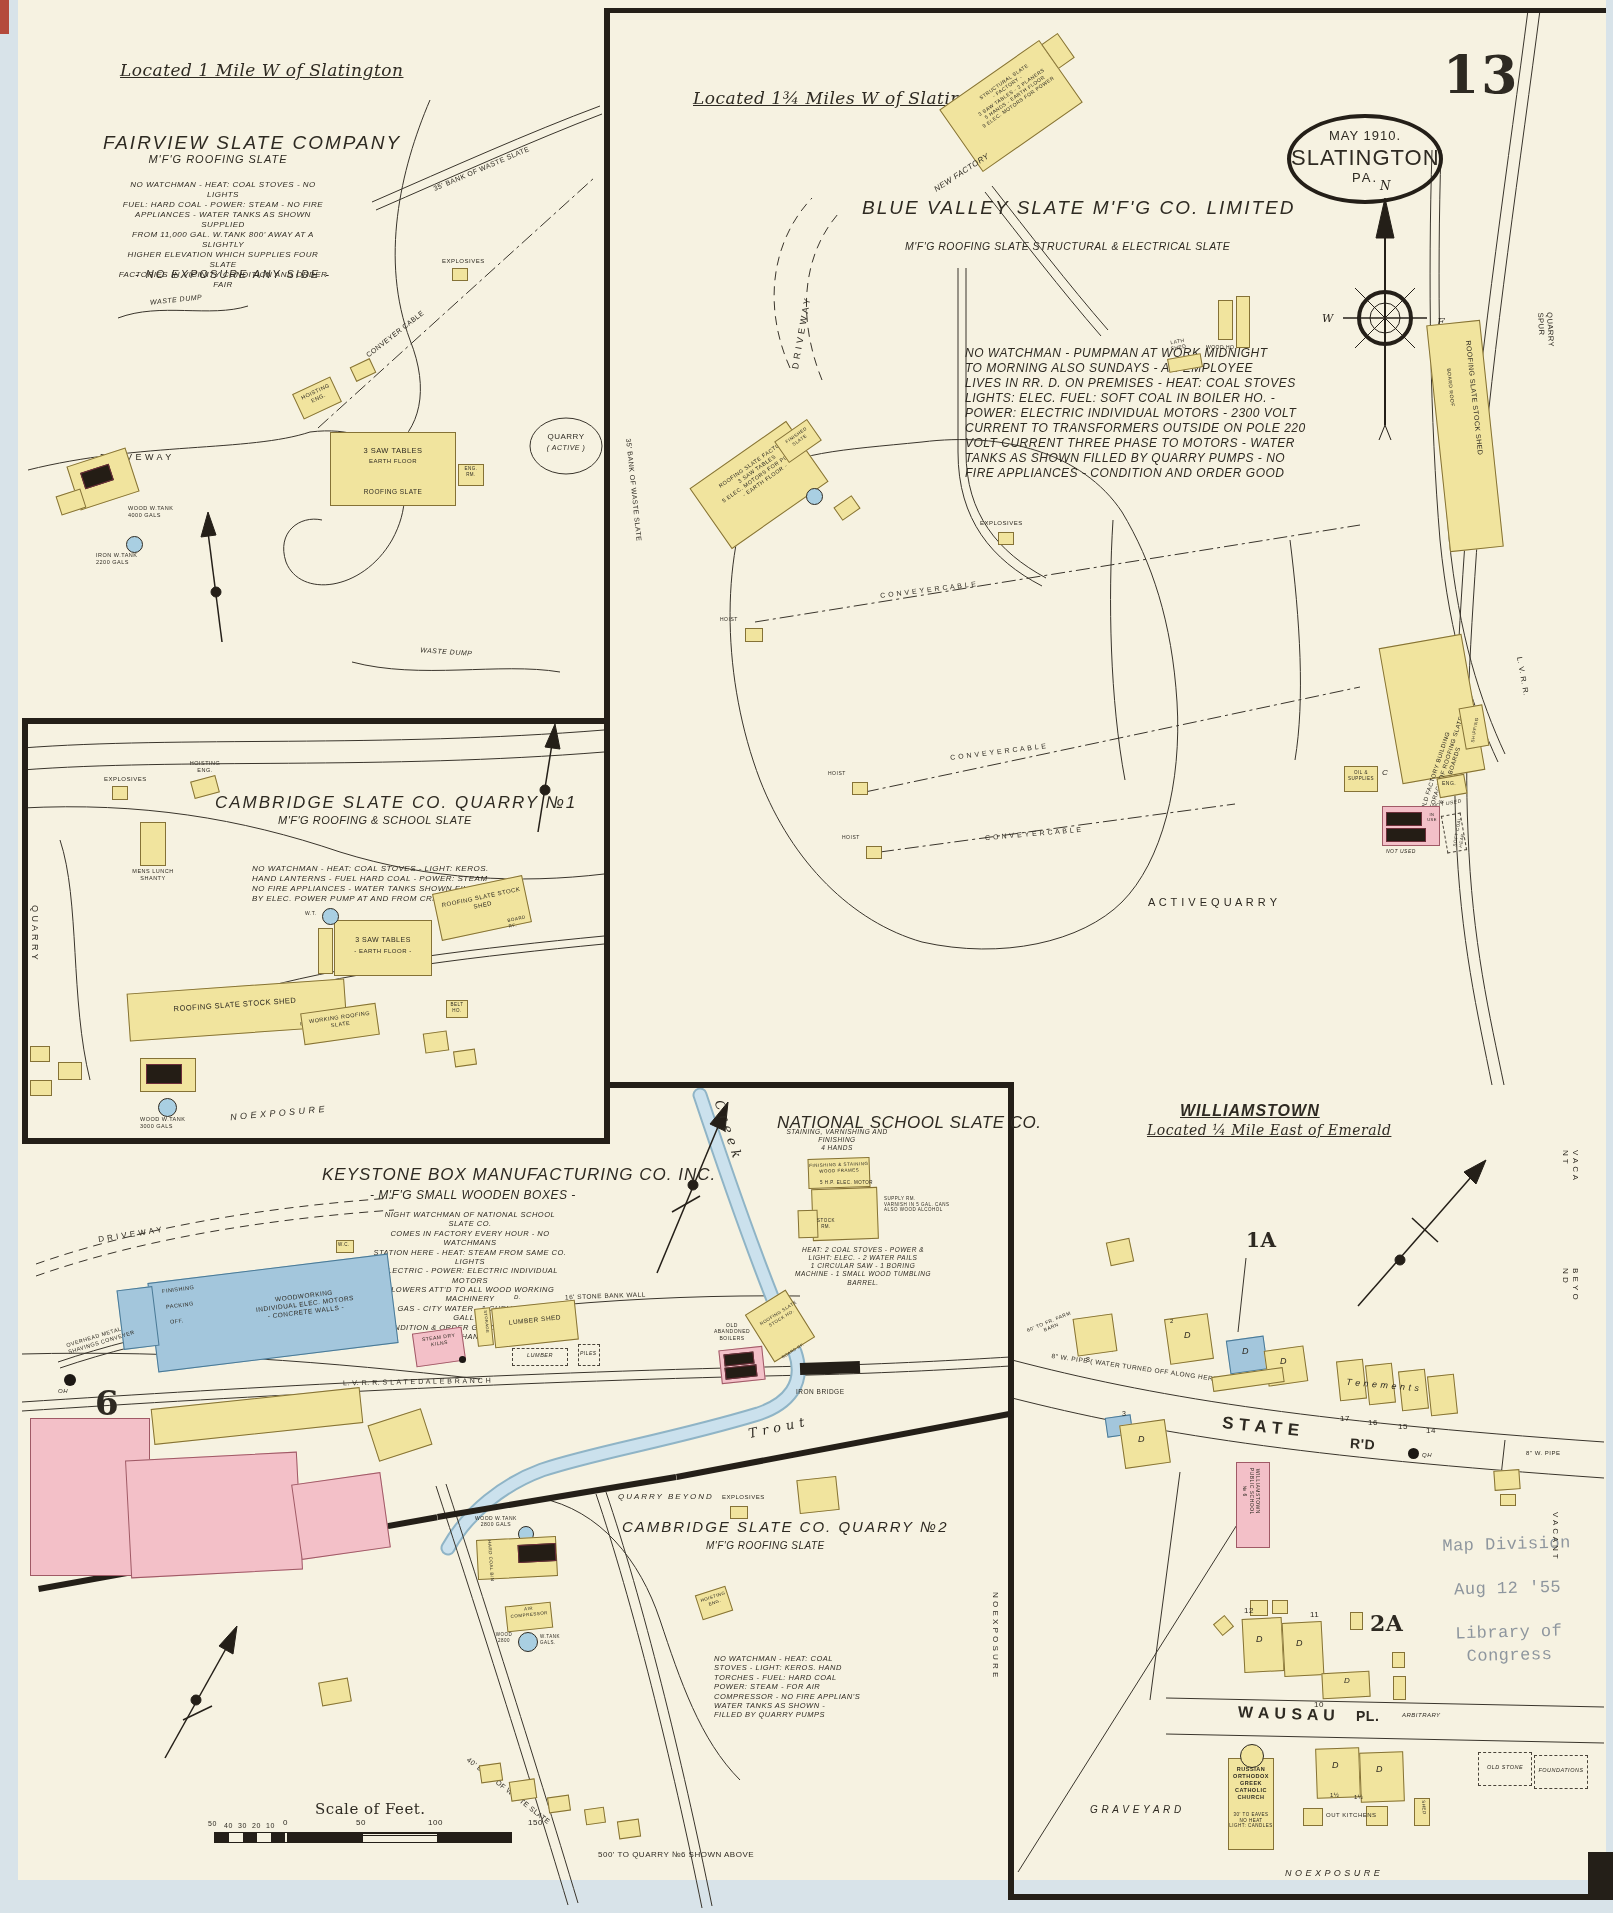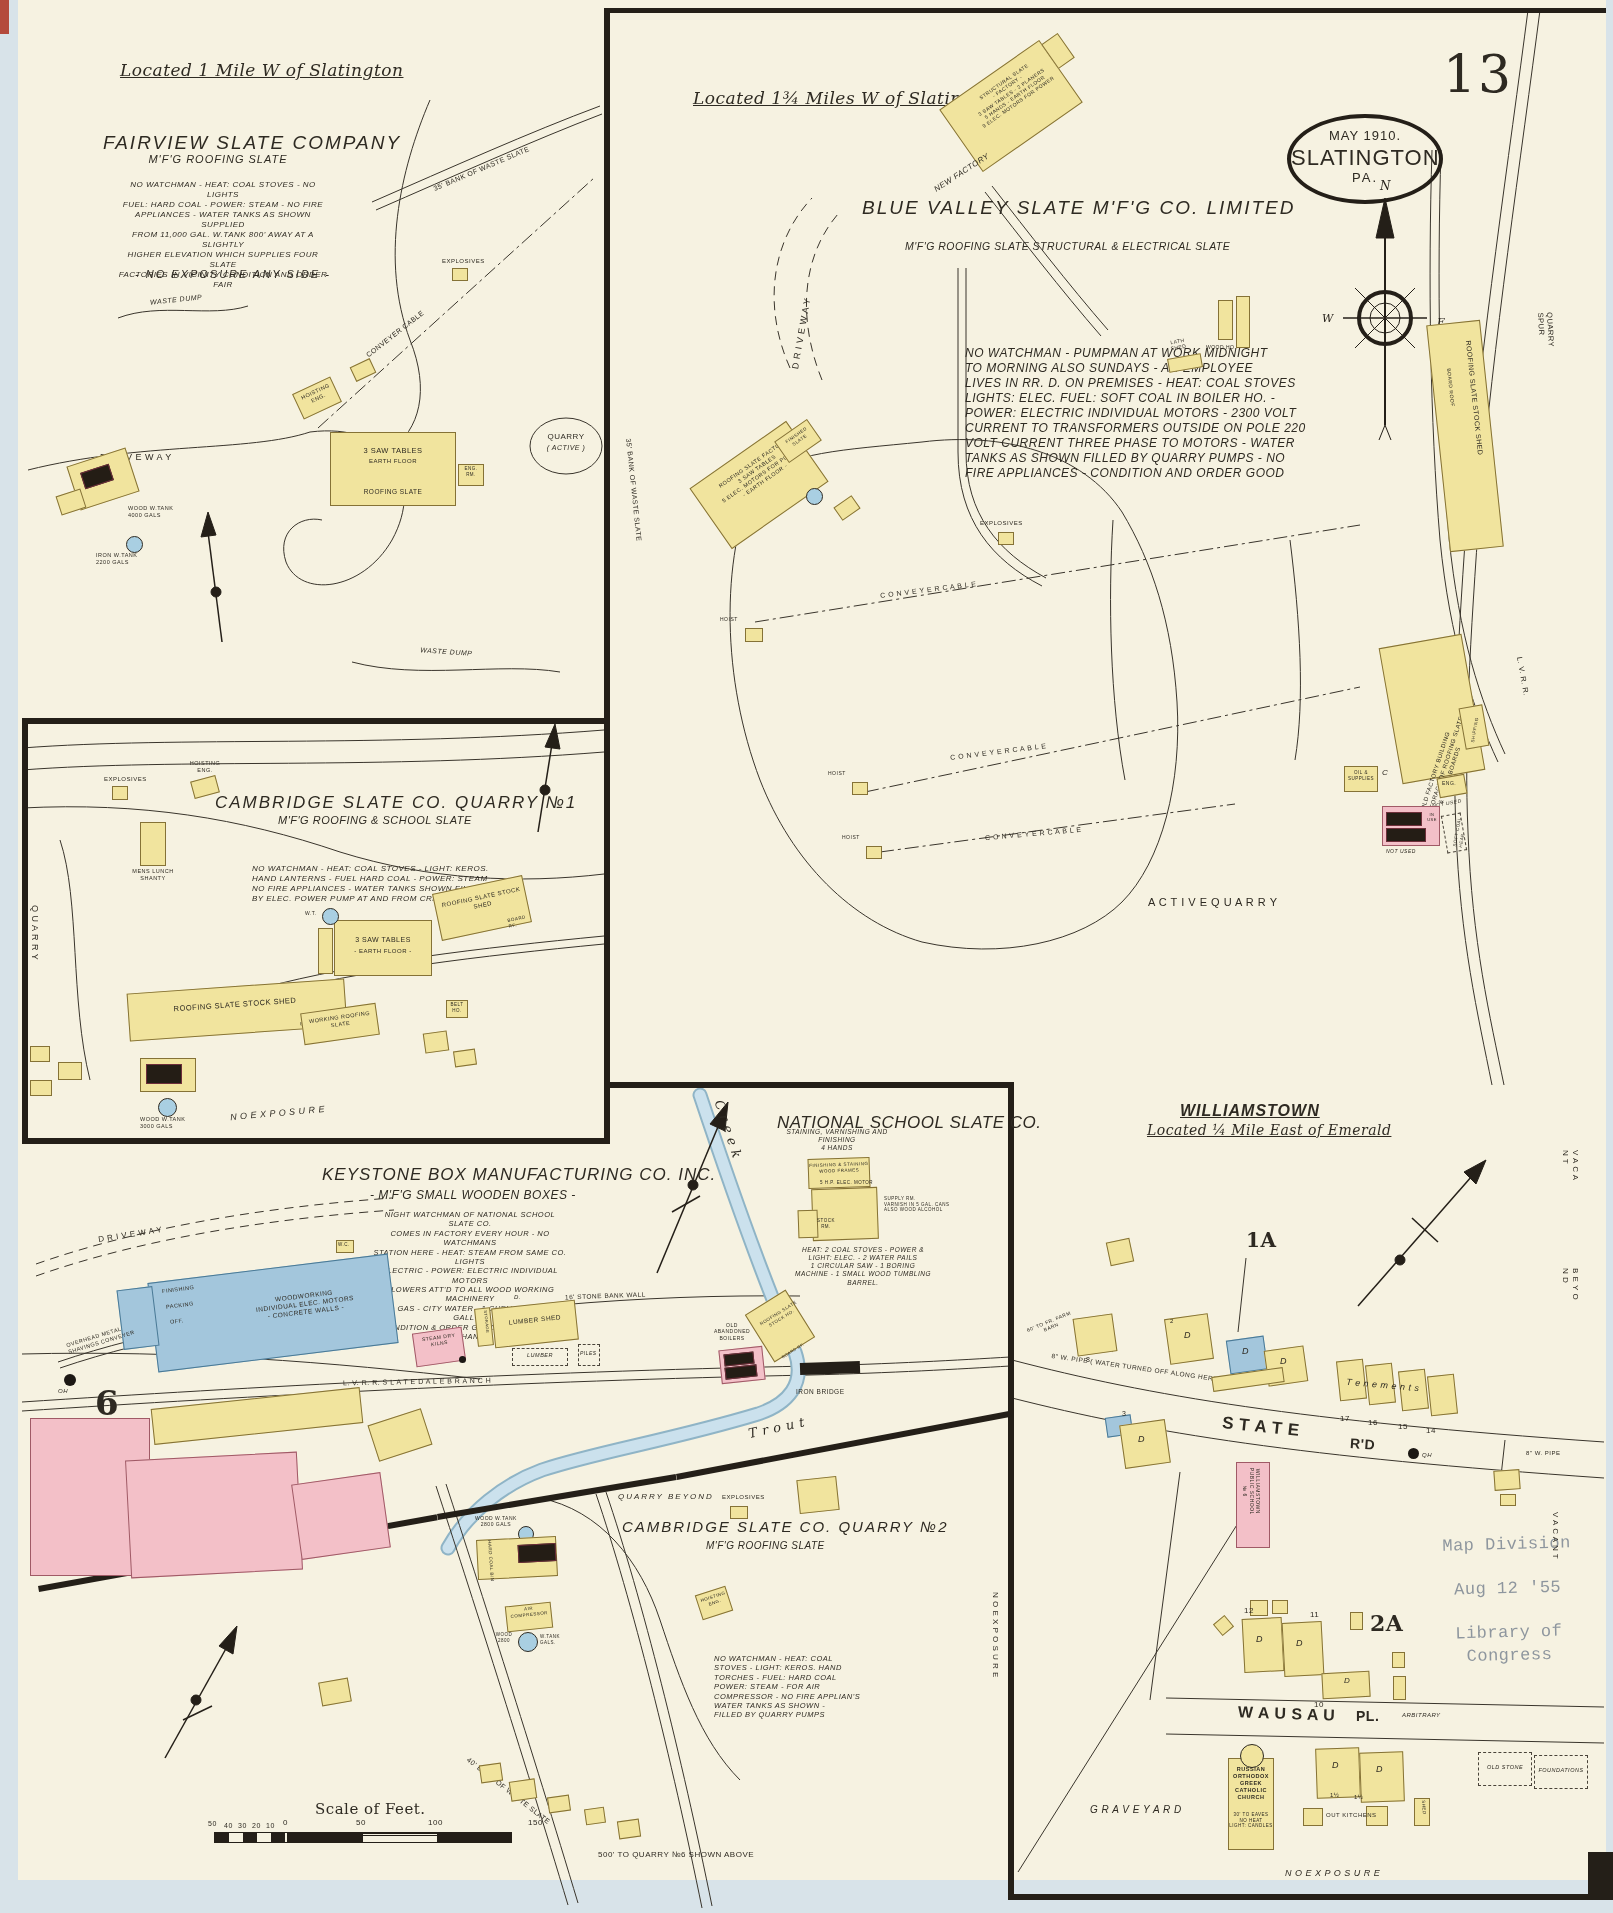--- a/index.html
+++ b/index.html
@@ -149,21 +149,21 @@
 <div class="bd" style="left:604px;top:8px;width:1002px;height:5px"></div>
 <div class="bd" style="left:1008px;top:1082px;width:6px;height:818px"></div>
 <div class="bd" style="left:1008px;top:1894px;width:598px;height:6px"></div>
 <div class="bd" style="left:22px;top:718px;width:6px;height:426px"></div>
 <div class="bd" style="left:38px;top:1586px;width:405px;height:6px;transform:rotate(-10.2deg);transform-origin:0 0"></div>
 <div class="bd" style="left:437px;top:1514px;width:242px;height:6px;transform:rotate(-9.5deg);transform-origin:0 0"></div>
 <div class="bd" style="left:676px;top:1474px;width:340px;height:6px;transform:rotate(-10.7deg);transform-origin:0 0"></div>
 <div class="bd" style="left:800px;top:1362px;width:60px;height:12px;transform:rotate(-2deg)"></div>
 <div class="bd" style="left:1588px;top:1852px;width:25px;height:48px"></div>
 
-<div class="lb ser" style="left:1443px;top:42px;font-size:52px;font-weight:normal;letter-spacing:2px">13</div>
+<div class="lb ser" style="left:1443px;top:42px;font-size:52px;font-weight:bold;letter-spacing:2px">13</div>
 <div class="oval" style="left:1287px;top:114px;width:148px;height:82px">
   <div class="lb c" style="left:0;right:0;top:10px;font-size:13px;letter-spacing:1px;position:absolute">MAY 1910.</div>
   <div class="lb c" style="left:0;right:0;top:26px;font-size:22px;letter-spacing:1px;position:absolute">SLATINGTON</div>
   <div class="lb c" style="left:0;right:0;top:52px;font-size:13px;letter-spacing:2px;position:absolute">PA.</div>
 </div>
 <div class="lb stamp" style="left:1408px;top:1512px;width:200px;text-align:center;font-size:17px;line-height:1.3;transform:rotate(-1.5deg)">
   <div>Map Division</div>
   <div>Aug 12 '55</div>
   <div>Library of Congress</div>
 </div>

